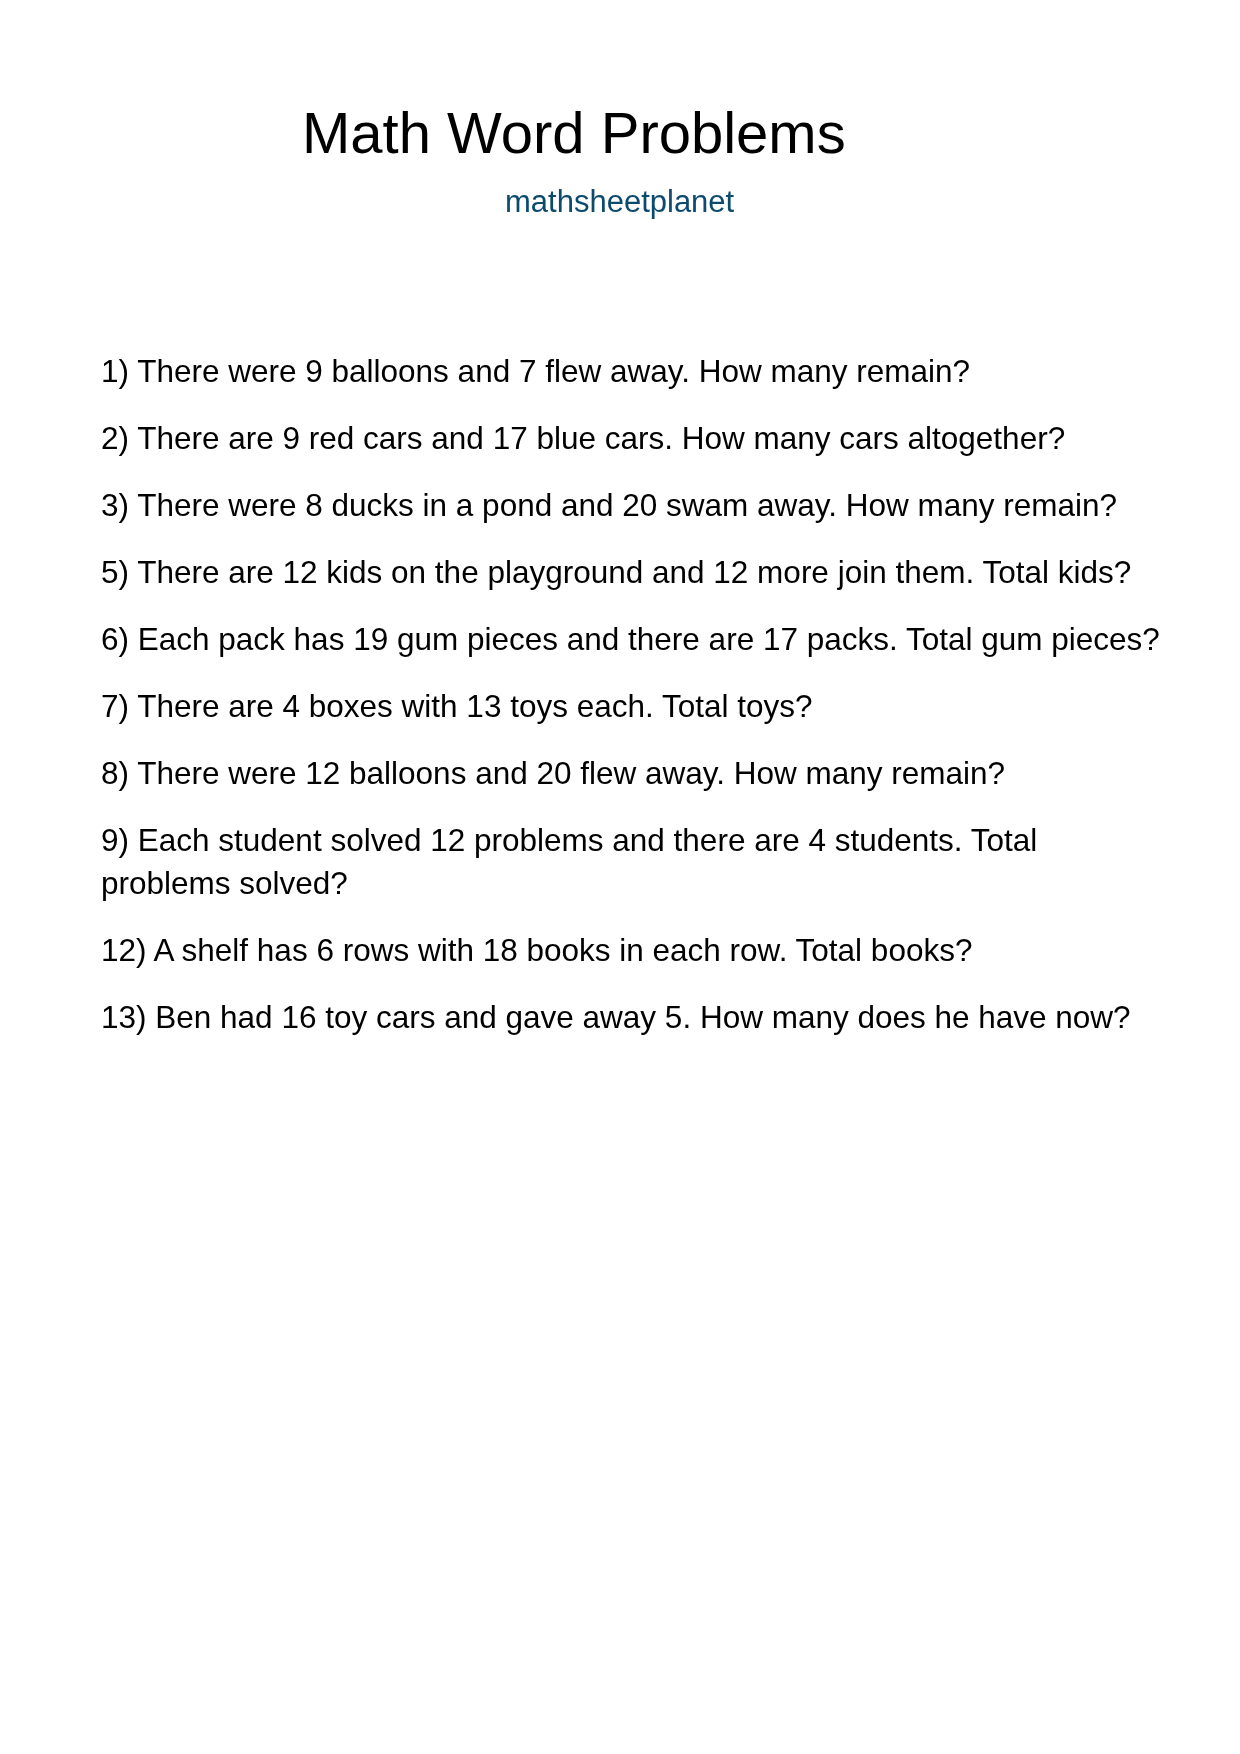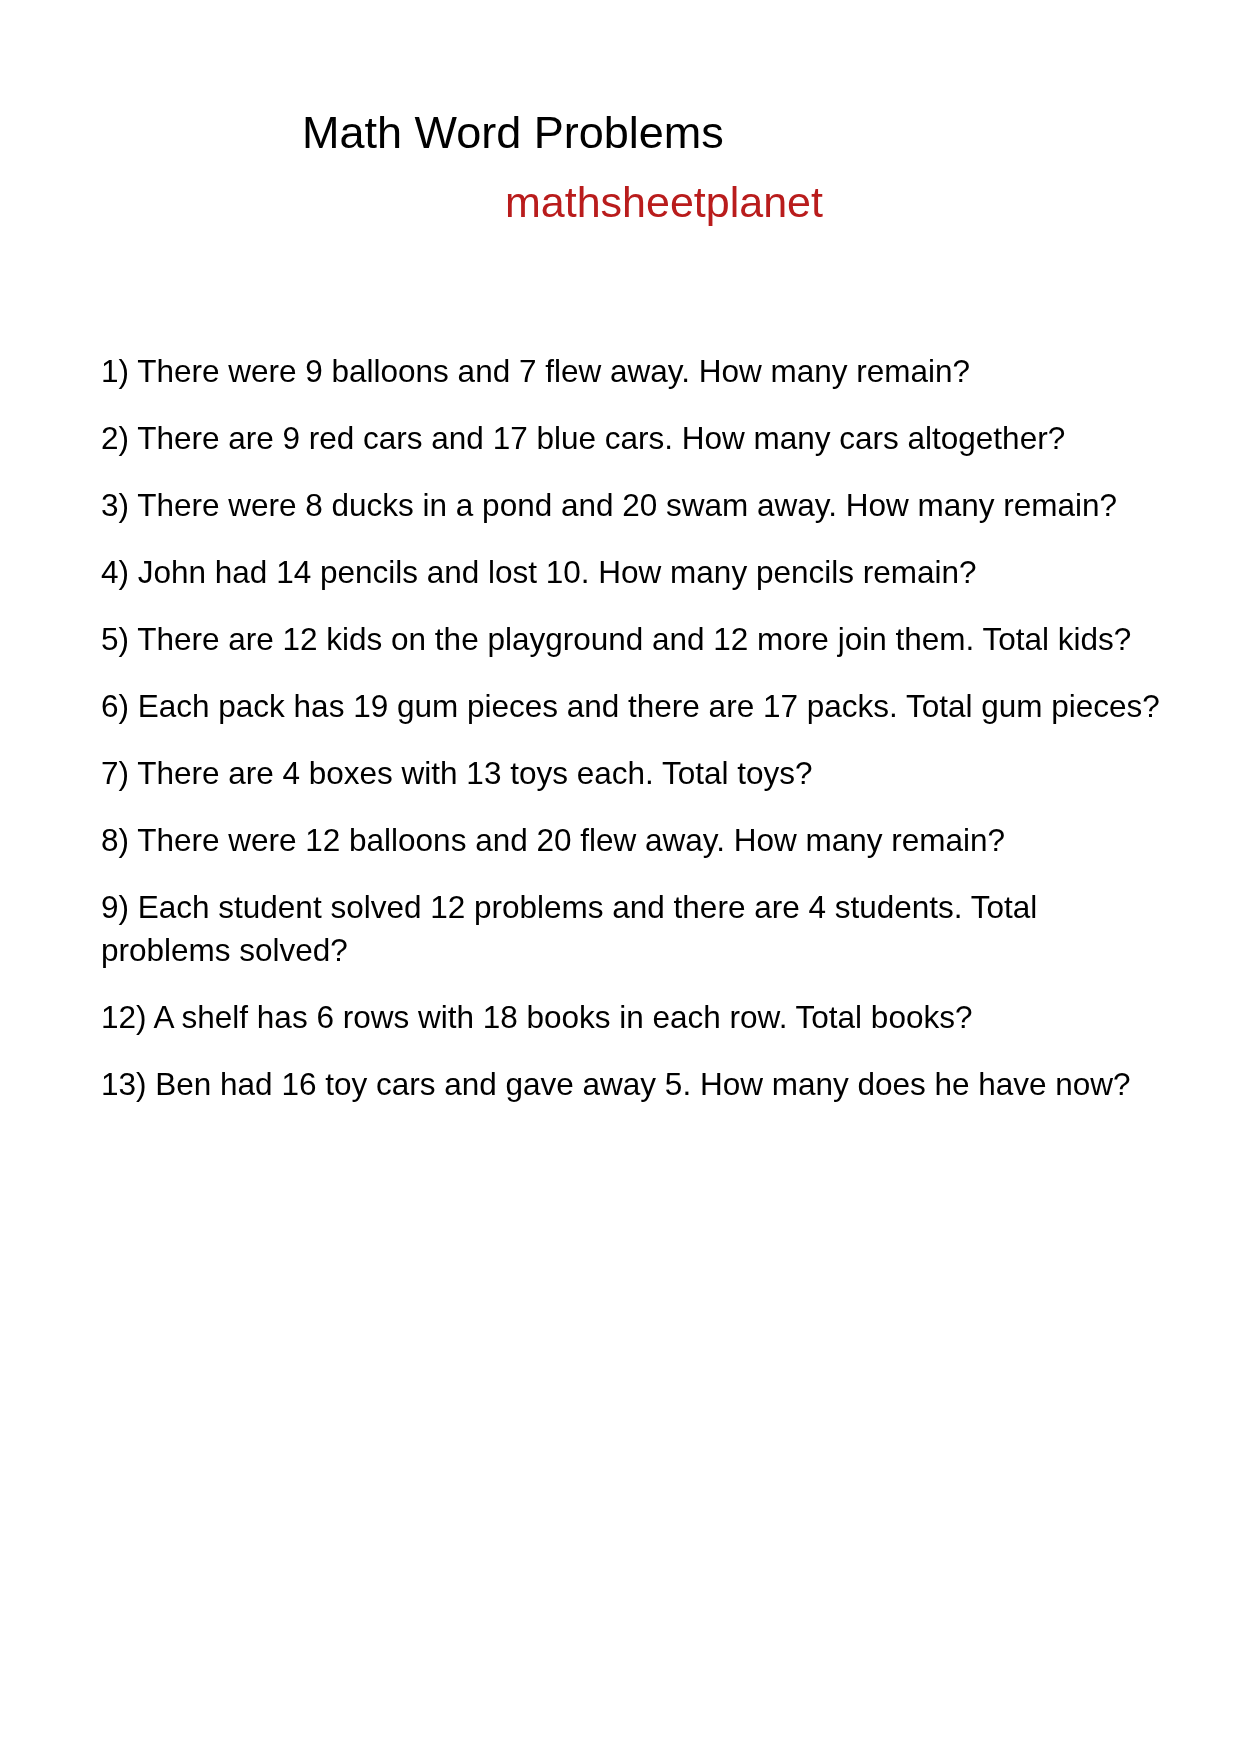--- a/index.html
+++ b/index.html
@@ -1,35 +1,34 @@
 <!DOCTYPE html>
 <html><head>
   <meta charset="utf-8">
   <style>
     html, body { margin: 0; padding: 0; background: #ffffff; }
     body { width: 1240px; height: 1754px; position: relative; overflow: hidden;
            font-family: "Liberation Sans", sans-serif; color: #000; }
-    .title { position: absolute; left: 302px; top: 98px; font-size: 45px; line-height: 70px;
+    .title { position: absolute; left: 302px; top: 98px; font-size: 58px; line-height: 70px;
              font-weight: normal; margin: 0; white-space: nowrap; }
-    .subtitle { position: absolute; left: 505px; top: 182px; font-size: 43px; line-height: 40px;
-                color: #b91c1c; white-space: nowrap; }
+    .subtitle { position: absolute; left: 505px; top: 182px; font-size: 31px; line-height: 40px;
+                color: #0c4a6e; white-space: nowrap; }
     .problems { position: absolute; left: 101px; top: 350px; width: 1060px; margin: 0; padding: 0; list-style: none; }
     .problem { font-size: 31.5px; line-height: 43px; margin: 0 0 24px 0; }
   </style>
 </head>
 <body>
 
 <h1 class="title">Math Word Problems</h1>
 <div class="subtitle">mathsheetplanet</div>
 
 <ol class="problems">
   <li class="problem">1) There were 9 balloons and 7 flew away. How many remain?</li>
   <li class="problem">2) There are 9 red cars and 17 blue cars. How many cars altogether?</li>
   <li class="problem">3) There were 8 ducks in a pond and 20 swam away. How many remain?</li>
-  <li class="problem">4) John had 14 pencils and lost 10. How many pencils remain?</li>
   <li class="problem">5) There are 12 kids on the playground and 12 more join them. Total kids?</li>
   <li class="problem">6) Each pack has 19 gum pieces and there are 17 packs. Total gum pieces?</li>
   <li class="problem">7) There are 4 boxes with 13 toys each. Total toys?</li>
   <li class="problem">8) There were 12 balloons and 20 flew away. How many remain?</li>
   <li class="problem">9) Each student solved 12 problems and there are 4 students. Total problems solved?</li>
   <li class="problem">12) A shelf has 6 rows with 18 books in each row. Total books?</li>
   <li class="problem">13) Ben had 16 toy cars and gave away 5. How many does he have now?</li>
 </ol>
 
 </body></html>

